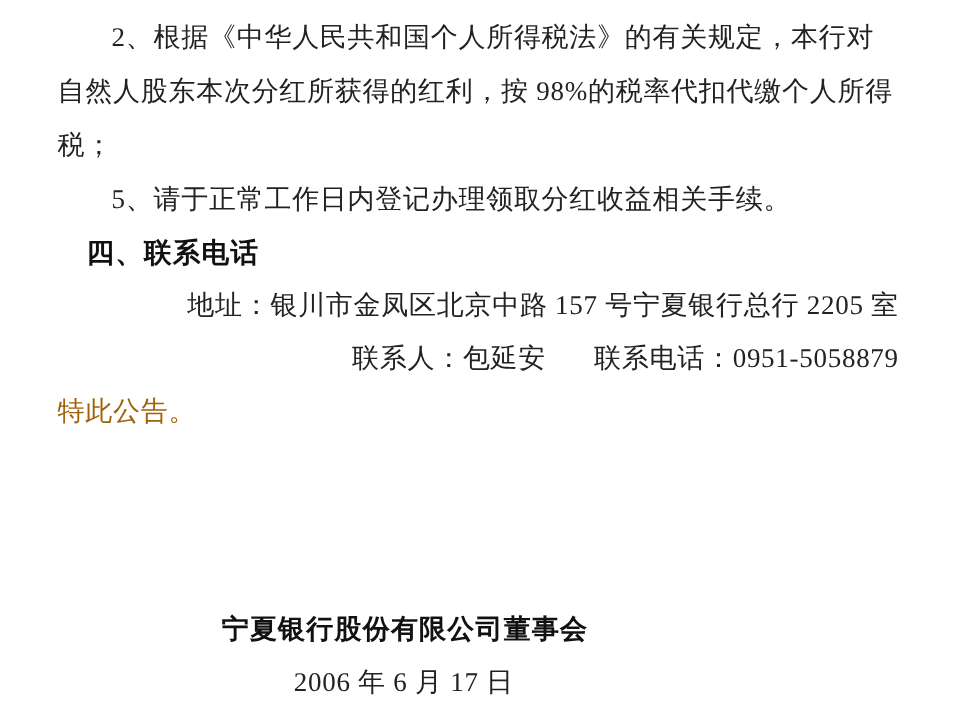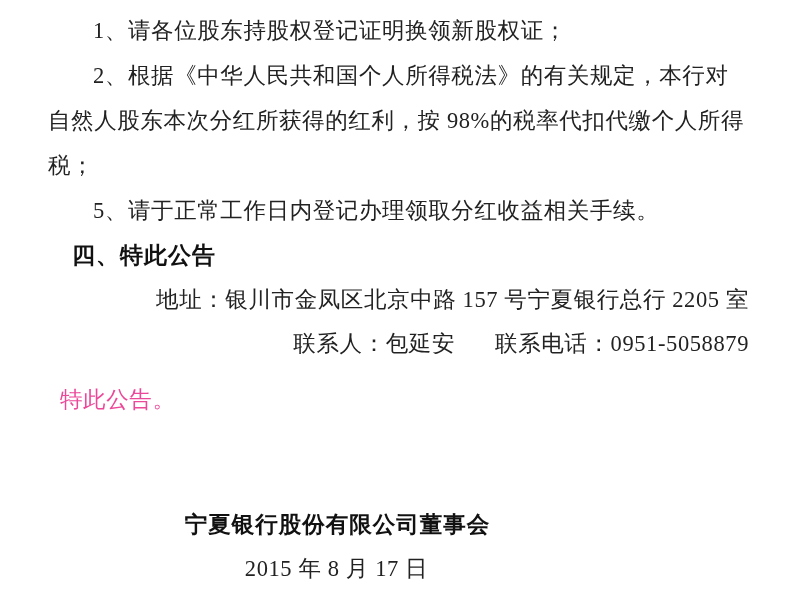--- a/index.html
+++ b/index.html
@@ -51,22 +51,22 @@
     text-align: right;
   }
   .contact-line .gap {
     display: inline-block;
     width: 40px;
   }
   .closing {
     font-size: 22.5px;
     line-height: 44px;
     letter-spacing: 0.6px;
-    margin: 12px;
-    color: #ec4899;
+    margin: 0;
+    color: #a16207;
   }
   .signature-block {
     position: absolute;
     left: 0;
     right: 48px;
     bottom: 8px;
     text-align: center;
     padding-right: 74px;
   }
   .sig-org {
@@ -89,36 +89,35 @@
     height: 8px;
   }
 </style>
 </head>
 <body>
 
 <div class="page">
 
   <div class="top-pad"></div>
 
-  <p class="body-text indent para">1、请各位股东持股权登记证明换领新股权证；</p>
 
   <p class="body-text indent para">2、根据《中华人民共和国个人所得税法》的有关规定，本行对自然人股东本次分红所获得的红利，按 98%的税率代扣代缴个人所得税；</p>
 
   <p class="body-text indent para">5、请于正常工作日内登记办理领取分红收益相关手续。</p>
 
-  <p class="section-heading">四、特此公告</p>
+  <p class="section-heading">四、联系电话</p>
 
   <p class="contact-line">
     <span>地址：</span><span>银川市金凤区北京中路 157 号宁夏银行总行 2205 室</span>
   </p>
 
   <p class="contact-line">
     <span>联系人：</span><span>包延安</span><span class="gap"></span><span>联系电话：</span><span>0951-5058879</span>
   </p>
 
   <p class="closing">特此公告。</p>
 
   <div class="signature-block">
     <p class="sig-org">宁夏银行股份有限公司董事会</p>
-    <p class="sig-date">2015 年 8 月 17 日</p>
+    <p class="sig-date">2006 年 6 月 17 日</p>
   </div>
 
 </div>
 
 </body></html>

